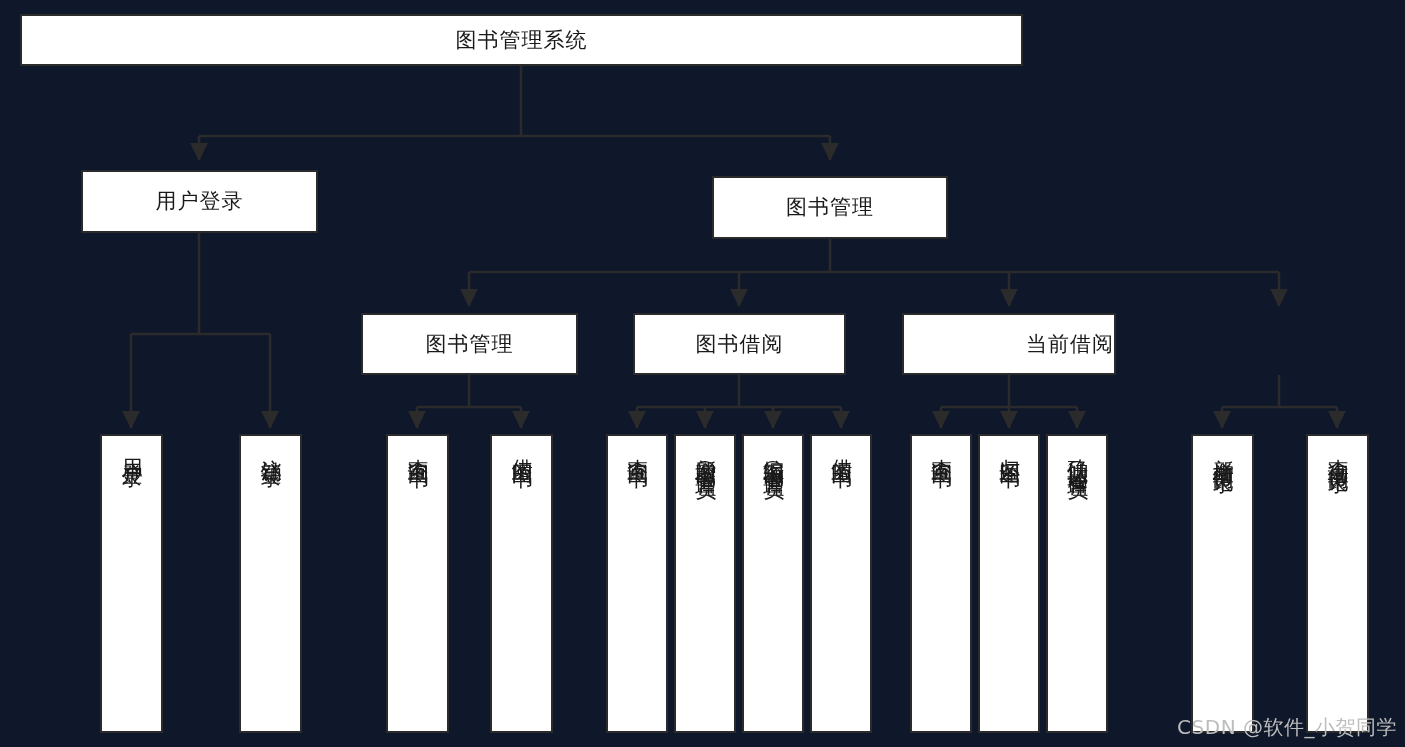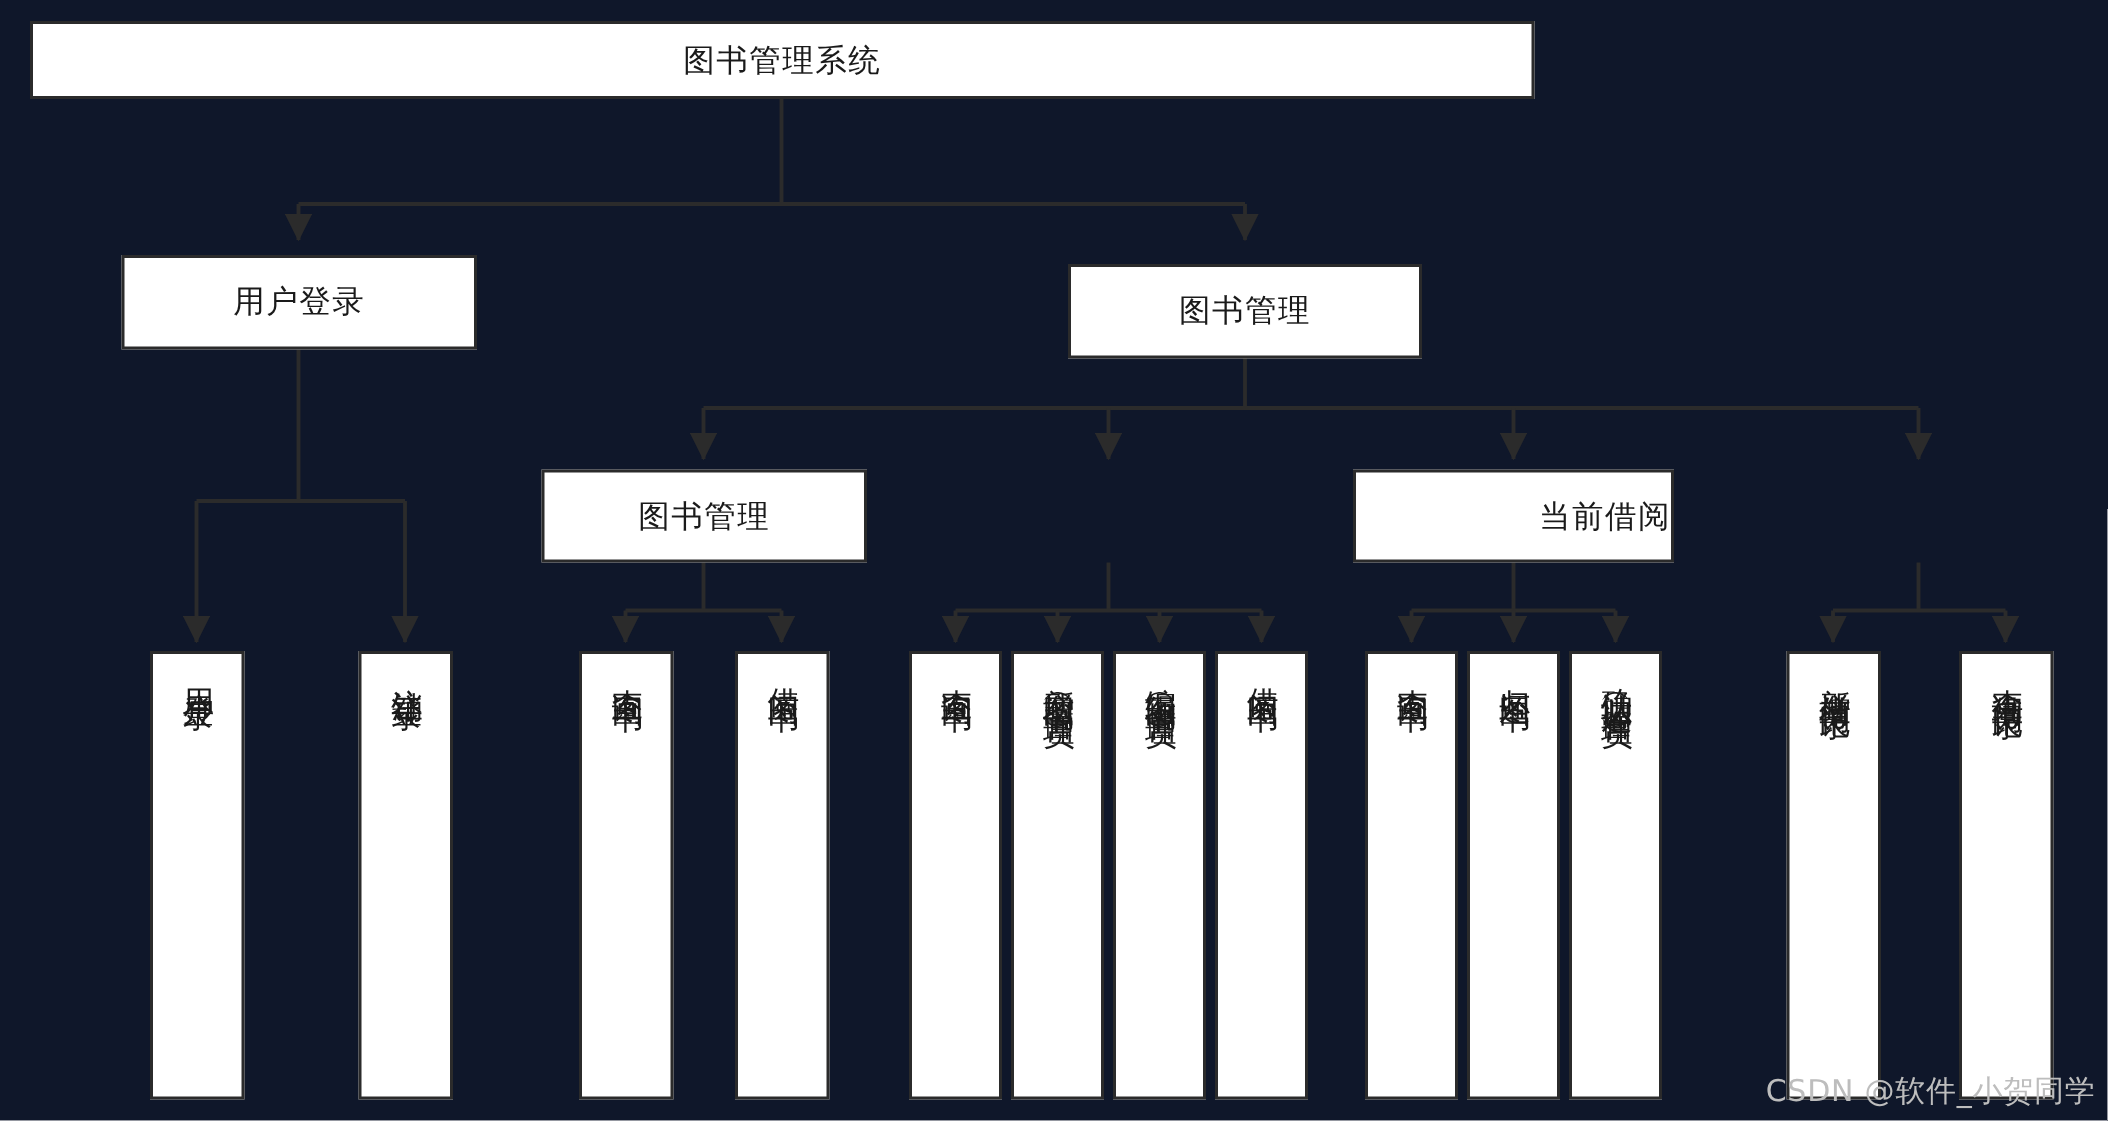--- a/index.html
+++ b/index.html
@@ -128,20 +128,23 @@
   <div class="node" style="left:81px; top:170px; width:237px; height:63px;">
     <span class="cap">用户登录</span>
   </div>
   <div class="node" style="left:712px; top:176px; width:236px; height:63px;">
     <span class="cap">图书管理</span>
   </div>
 
   <div class="node" style="left:361px; top:313px; width:217px; height:62px;">
     <span class="cap">图书管理</span>
   </div>
+  <div class="node" style="left:633px; top:313px; width:213px; height:62px;">
+    <span class="cap">图书借阅</span>
+  </div>
   <div class="node" style="left:902px; top:313px; width:214px; height:62px;justify-content:flex-end;">
     <span class="cap">当前借阅</span>
   </div>
 
   <div class="node leaf" style="left:100px; top:434px; width:63px; height:299px;">
     <span class="cap">用户登录</span>
   </div>
   <div class="node leaf" style="left:239px; top:434px; width:63px; height:299px;">
     <span class="cap">注销登录</span>
   </div>

